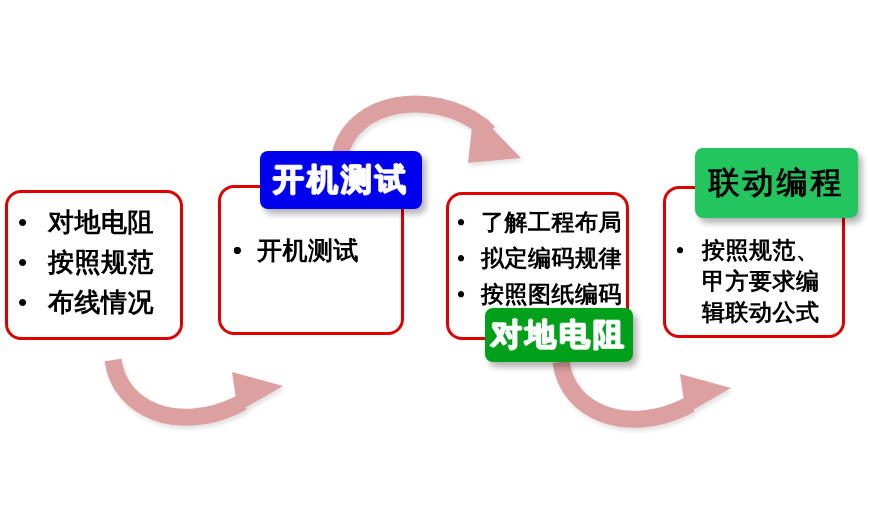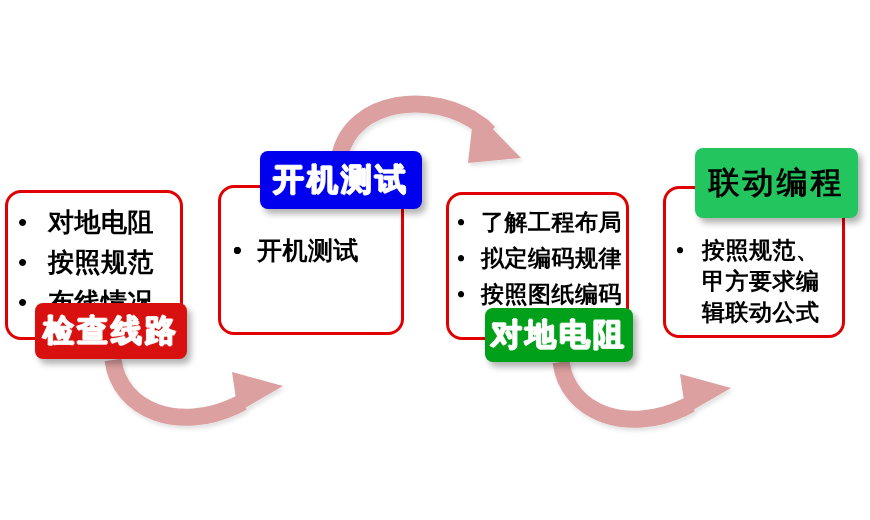--- a/index.html
+++ b/index.html
@@ -204,21 +204,20 @@
 
   <div class="panel" id="panel-4">
     <ul>
       <li>
         <span class="bullet">•</span>
         <span class="txt">按照规范、甲方要求编辑联动公式</span>
       </li>
     </ul>
   </div>
 
-  <div class="chip light-text" id="chip-1">检查线路</div>
 
   <div class="chip light-text" id="chip-2">开机测试</div>
 
   <div class="chip light-text" id="chip-3">对地电阻</div>
 
   <div class="chip" id="chip-4">联动编程</div>
 
 </div>
 
 </body></html>

